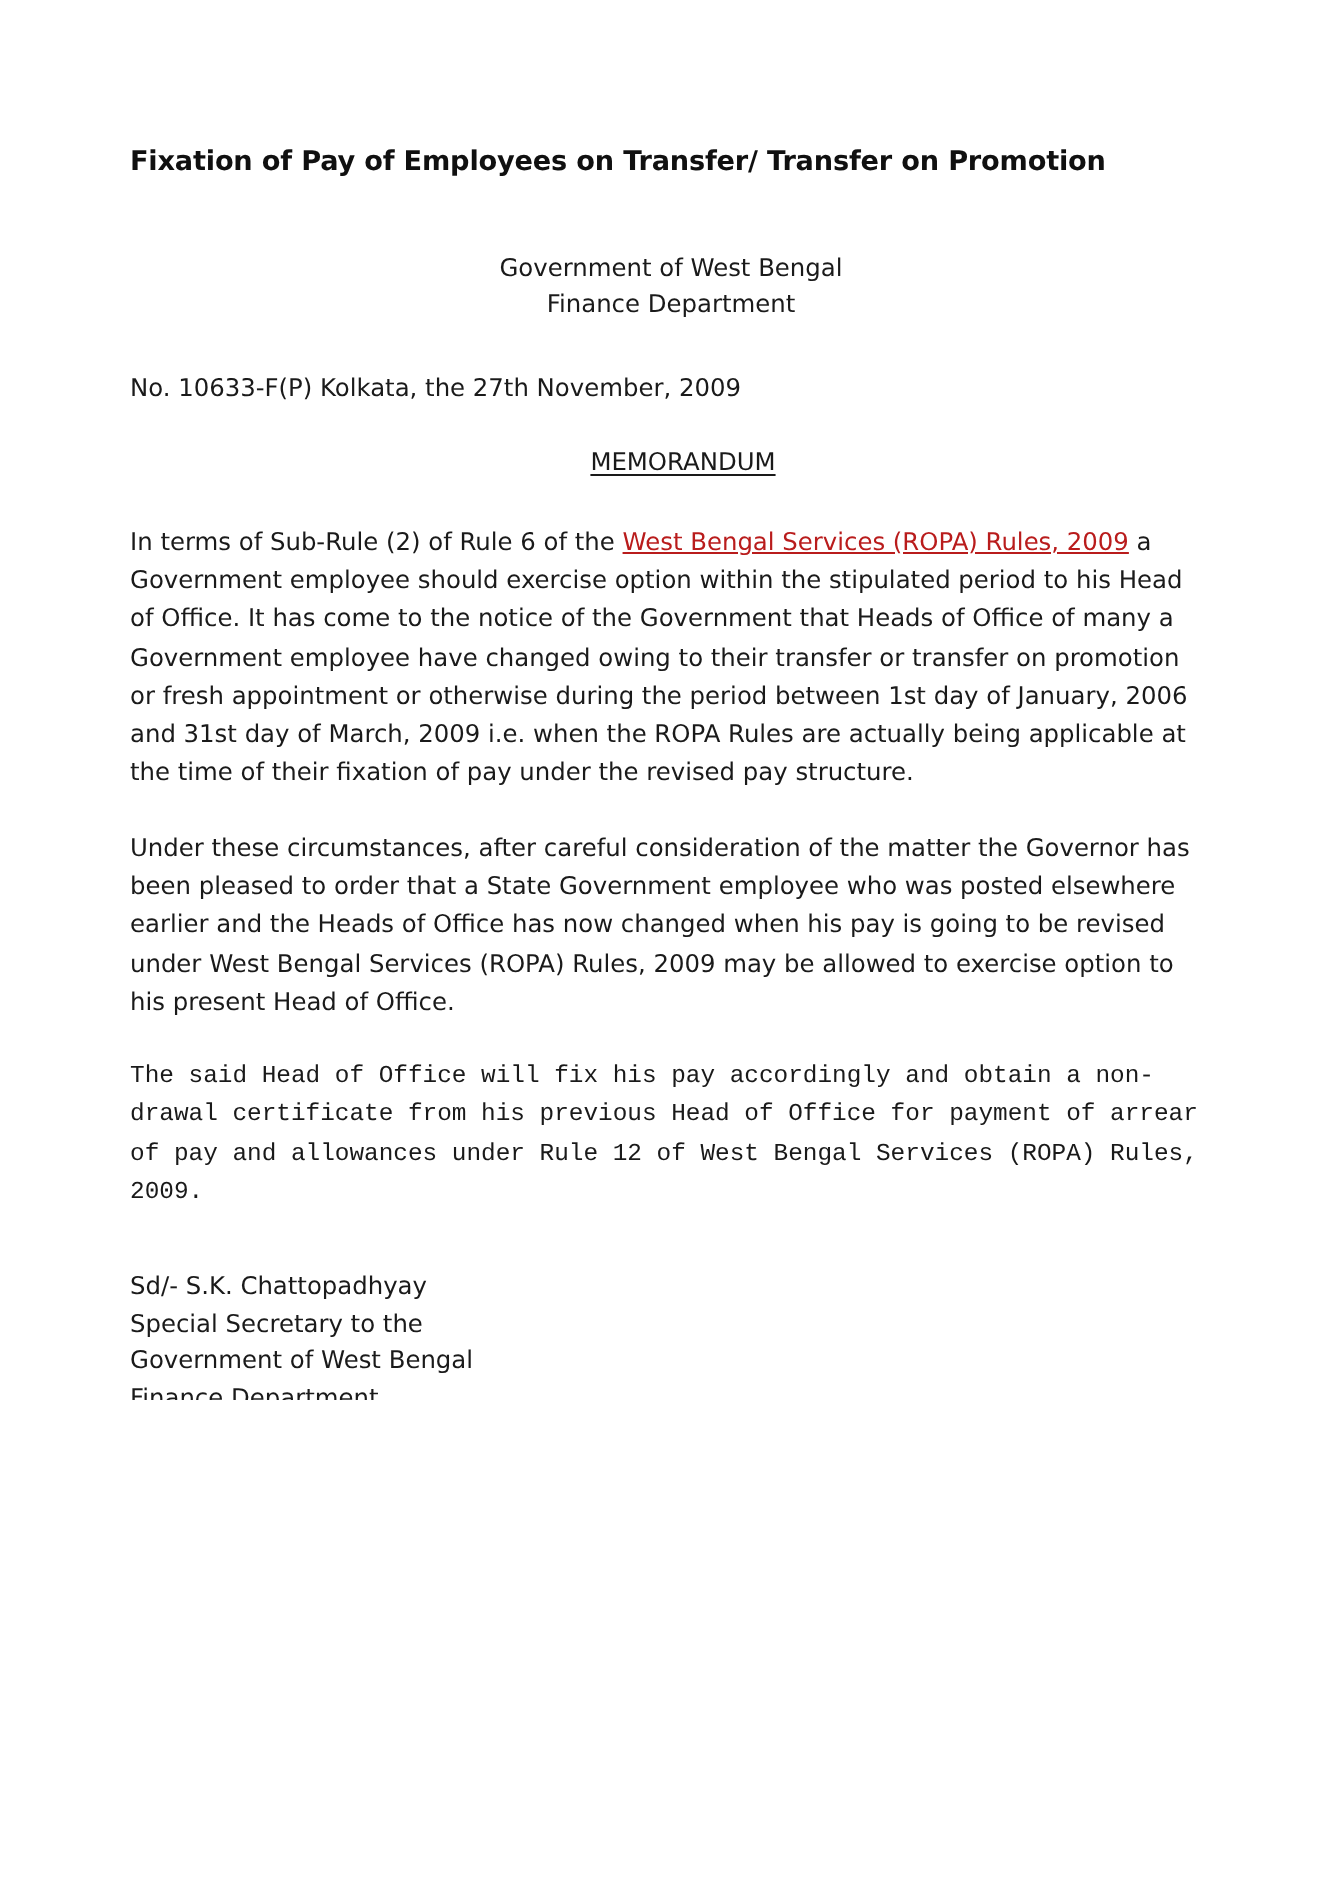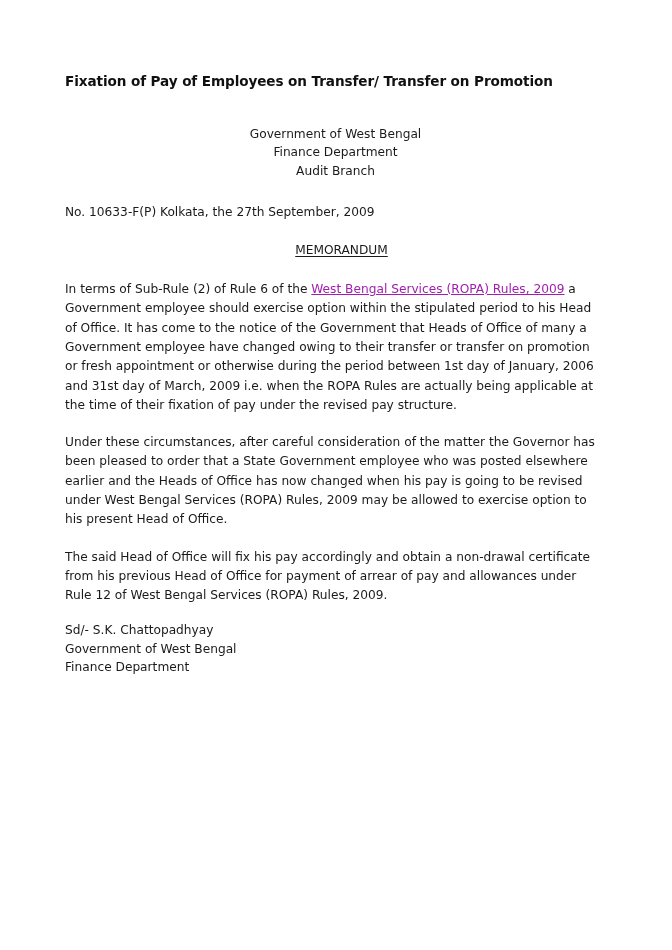--- a/index.html
+++ b/index.html
@@ -63,24 +63,25 @@
     text-underline-offset: 2px;
     margin-left: 12px;
   }
   .para {
     font-size: 12.2px;
     line-height: 19.3px;
     margin: 0 0 18px 0;
     text-align: left;
   }
   .para.last {
-    margin-bottom: 16px;
+    margin-bottom: 28px;
+    font-family: Liberation Mono, monospace;
   }
   .link {
-    color: #a21caf;
+    color: #b91c1c;
   }
   .signature {
     text-align: left;
     font-size: 12.2px;
     line-height: 18.4px;
     margin: 0 0 22px 0;
   }
   .signature span {
     display: block;
   }
@@ -94,36 +95,36 @@
 <body>
 
 <div class="page">
   <div class="content">
 
     <h1 class="doc-title">Fixation of Pay of Employees on Transfer/ Transfer on Promotion</h1>
 
     <div class="header-block">
       <span class="header-line">Government of West Bengal</span>
       <span class="header-line">Finance Department</span>
-      <span class="header-line">Audit Branch</span>
     </div>
 
-    <p class="memo-no">No. 10633-F(P) Kolkata, the 27th September, 2009</p>
+    <p class="memo-no">No. 10633-F(P) Kolkata, the 27th November, 2009</p>
 
     <p class="memo-heading">
       <span>MEMORANDUM</span>
     </p>
 
     <p class="para"><span>In terms of Sub-Rule (2) of Rule 6 of the </span><a class="link" href="#">West Bengal Services (ROPA) Rules, 2009</a><span> a Government employee should exercise option within the stipulated period to his Head of Office. It has come to the notice of the Government that Heads of Office of many a Government employee have changed owing to their transfer or transfer on promotion or fresh appointment or otherwise during the period between 1st day of January, 2006 and 31st day of March, 2009 i.e. when the ROPA Rules are actually being applicable at the time of their fixation of pay under the revised pay structure.</span></p>
 
     <p class="para">Under these circumstances, after careful consideration of the matter the Governor has been pleased to order that a State Government employee who was posted elsewhere earlier and the Heads of Office has now changed when his pay is going to be revised under West Bengal Services (ROPA) Rules, 2009 may be allowed to exercise option to his present Head of Office.</p>
 
     <p class="para last">The said Head of Office will fix his pay accordingly and obtain a non-drawal certificate from his previous Head of Office for payment of arrear of pay and allowances under Rule 12 of West Bengal Services (ROPA) Rules, 2009.</p>
 
     <div class="signature">
       <span>Sd/- S.K. Chattopadhyay</span>
+      <span>Special Secretary to the</span>
       <span>Government of West Bengal</span>
       <span>Finance Department</span>
     </div>
 
 
   </div>
 </div>
 
 </body></html>

